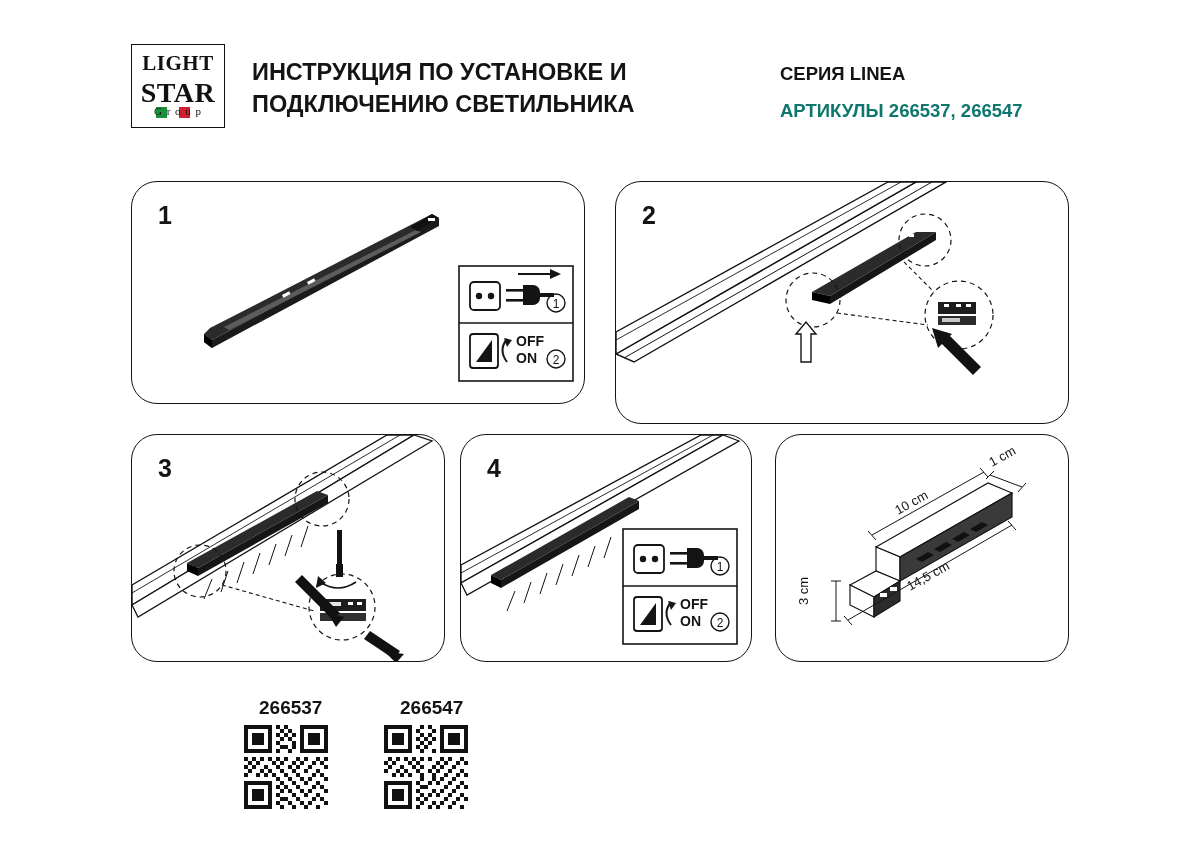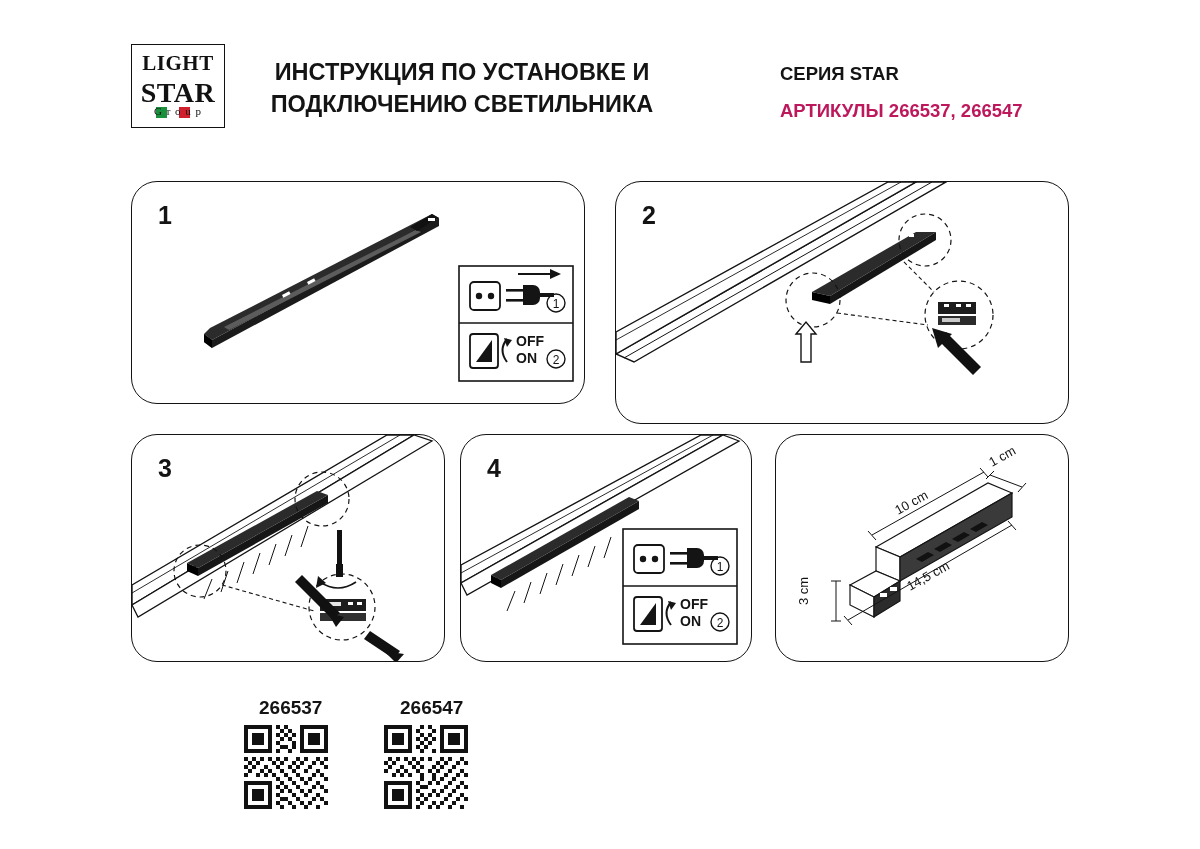--- a/index.html
+++ b/index.html
@@ -56,37 +56,36 @@
 
   .title {
     position: absolute;
     left: 252px;
     top: 56px;
     width: 420px;
     font-size: 23.5px;
     font-weight: bold;
     line-height: 32px;
     color: #141414;
-    text-align: center;
   }
   .series {
     position: absolute;
     left: 780px;
     top: 63px;
     font-size: 18.5px;
     font-weight: bold;
     color: #141414;
   }
   .articles {
     position: absolute;
     left: 780px;
     top: 100px;
     font-size: 18.5px;
     font-weight: bold;
-    color: #be185d;
+    color: #0f766e;
   }
 
   
   .panel {
     position: absolute;
     border: 1.4px solid #141414;
     border-radius: 26px;
     box-sizing: border-box;
     background: #fff;
     overflow: hidden;
@@ -134,21 +133,21 @@
     <div class="logo-line logo-l2">STAR</div>
     <div class="flag">
       <i style="background:#1a8f3c"></i>
         <i style="background:#ffffff"></i>
         <i style="background:#d0202e"></i>
     </div>
     <div class="logo-line logo-l3">G r o u p</div>
   </div>
 
   <div class="title">ИНСТРУКЦИЯ ПО УСТАНОВКЕ И ПОДКЛЮЧЕНИЮ СВЕТИЛЬНИКА</div>
-  <div class="series">СЕРИЯ STAR</div>
+  <div class="series">СЕРИЯ LINEA</div>
   <div class="articles">АРТИКУЛЫ 266537, 266547</div>
 
   <div class="panel" id="panel1">
     <div class="panel-num" style="left:26px; top:19px;">1</div>
     <svg class="svg-layer" width="454" height="223" viewBox="0 0 454 223">
 
       <g>
         <polygon points="72,152 78,146 300,32 307,36 80,158" fill="#2b2b2b"></polygon>
         <polygon points="80,158 307,36 307,44 80,166" fill="#1b1b1b"></polygon>
         <polygon points="72,152 80,158 80,166 72,160" fill="#3a3a3a"></polygon>

